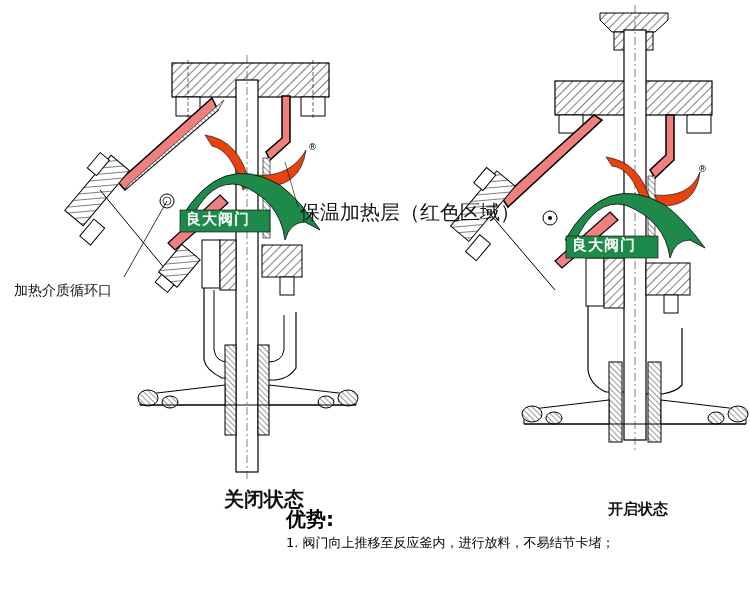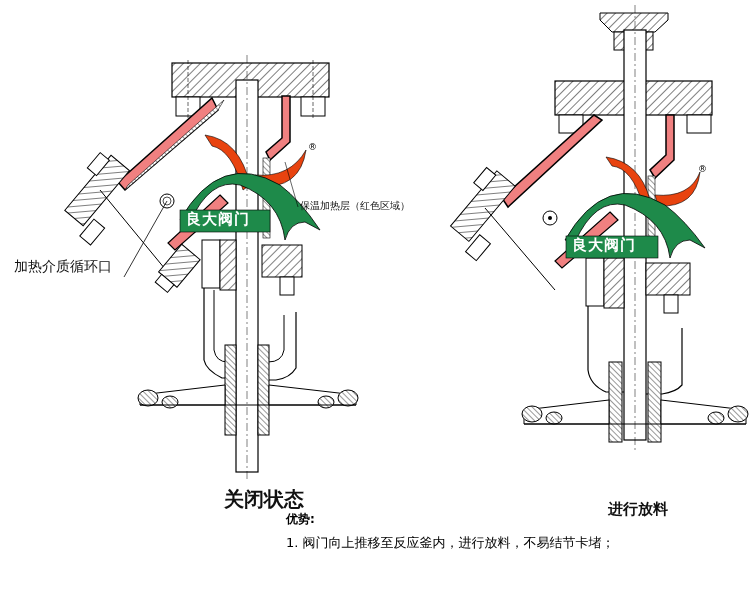--- a/index.html
+++ b/index.html
@@ -1,25 +1,25 @@
 <!DOCTYPE html>
 <html><head>
 <meta charset="utf-8">
 <style>
   html, body { margin:0; padding:0; background:#ffffff; }
   body { width:750px; height:614px; position:relative; overflow:hidden; font-family:"DejaVu Sans", sans-serif; color:#000; }
   svg.diagram { position:absolute; left:0; top:0; }
   .label { position:absolute; white-space:nowrap; color:#111;font-family:Liberation Mono, monospace; }
   .serif { font-family:"DejaVu Serif", serif; }
-  .callout-heat { left:300px; top:199px; font-size:10px; }
-  .callout-port { left:14px; top:256px; font-size:14px; line-height:20px; text-align:right; }
+  .callout-heat { left:300px; top:199px; font-size:20px; }
+  .callout-port { left:14px; top:280px; font-size:14px; line-height:20px; text-align:right; }
   .state-closed { left:224px; top:486px; font-size:20px; font-weight:bold; }
   .state-open { left:608px; top:500px; font-size:15px; font-weight:bold; }
   .adv { position:absolute; left:286px; top:508px; font-size:13px; line-height:23px; }
-  .adv-title { font-size:12px; font-weight:bold; }
+  .adv-title { font-size:20px; font-weight:bold; }
   .reg { position:absolute; font-size:9px; }
 </style>
 </head>
 <body>
 
 <svg class="diagram" width="750" height="614" viewBox="0 0 750 614" xmlns="http://www.w3.org/2000/svg">
   <defs>
     <pattern id="hatch" patternUnits="userSpaceOnUse" width="6" height="6" patternTransform="rotate(45)">
       <rect width="6" height="6" fill="#fff"></rect>
       <line x1="0" y1="0" x2="0" y2="6" stroke="#000" stroke-width="1"></line>
@@ -151,18 +151,18 @@
 <div class="reg" style="left:308px;top:142px;">®</div>
 <div class="label" style="left:572px;top:236px;font-size:15px;font-weight:bold;color:#fff;letter-spacing:1px;">良大阀门</div>
 <div class="reg" style="left:698px;top:164px;">®</div>
 
 <div class="label serif callout-heat">保温加热层（红色区域）</div>
 <div class="label serif callout-port">
   <div>加热介质循环口</div>
 </div>
 
 <div class="label state-closed">关闭状态</div>
-<div class="label state-open">进行放料</div>
+<div class="label state-open">开启状态</div>
 
 <div class="adv">
   <div class="adv-title">优势:</div>
   <div>1. 阀门向上推移至反应釜内，进行放料，不易结节卡堵；</div>
 </div>
 
 </body></html>

